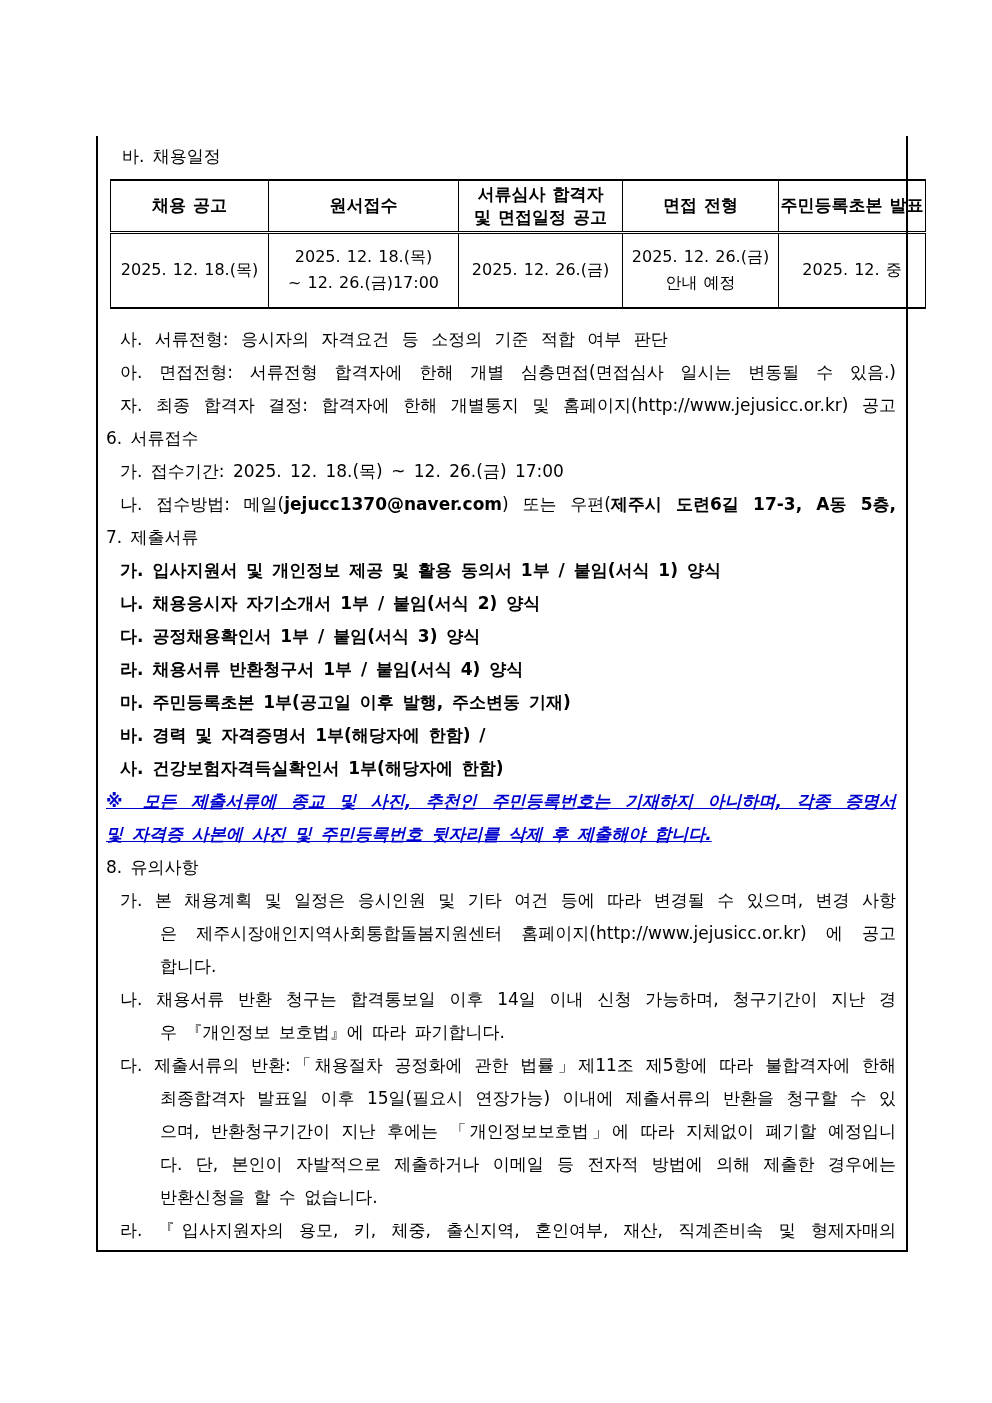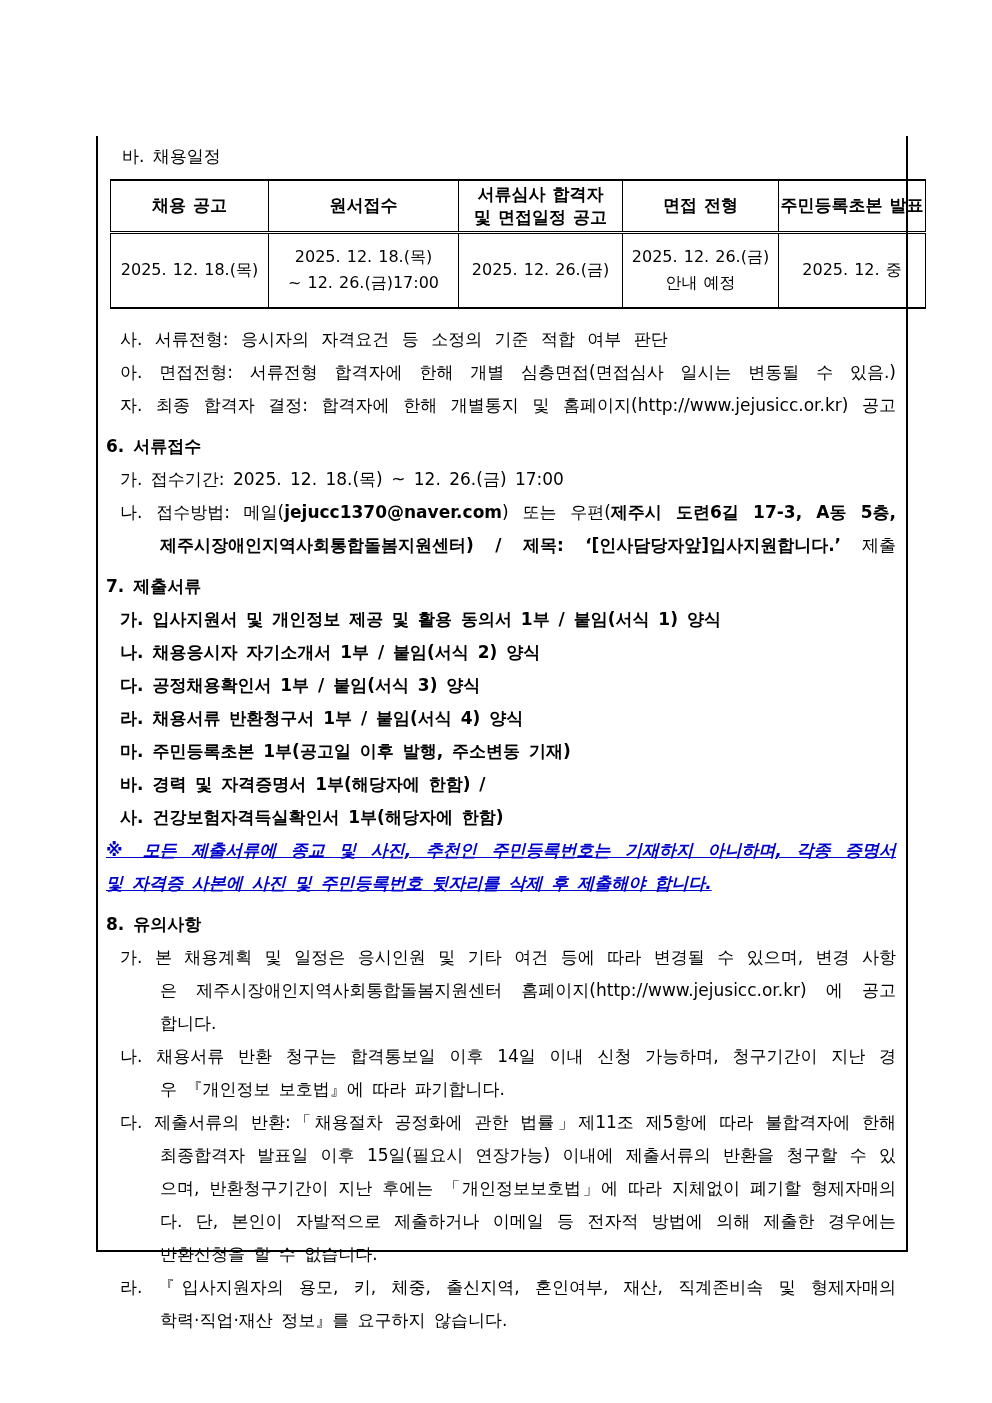--- a/index.html
+++ b/index.html
@@ -25,21 +25,21 @@
   }
   .line {
     line-height: 33px;
     white-space: normal;
   }
   .fill { text-align: justify; text-align-last: justify; }
   .indent1 { padding-left: 14px; }
   .indent2 { padding-left: 54px; }
   .wide { word-spacing: 7px; }
   .bold { font-weight: bold; }
-  .heading { font-weight: bold; margin-top: 8px; }
+  .heading { font-weight: normal; }
   .heading-f { padding-left: 16px; margin-top: 2px; }
   .notice {
     color: var(--notice-blue, #0000CC);
     font-weight: bold;
     text-decoration: underline;
     font-style: italic;
   }
   table.schedule {
     border-collapse: collapse;
     table-layout: fixed;
@@ -104,21 +104,20 @@
       </tbody>
     </table>
 
     <div class="line indent1 wide">사. 서류전형: 응시자의 자격요건 등 소정의 기준 적합 여부 판단</div>
     <div class="line indent1 fill">아. 면접전형: 서류전형 합격자에 한해 개별 심층면접(면접심사 일시는 변동될 수 있음.)</div>
     <div class="line indent1 fill">자. 최종 합격자 결정: 합격자에 한해 개별통지 및 홈페이지(http://www.jejusicc.or.kr) 공고</div>
 
     <div class="line heading">6. 서류접수</div>
     <div class="line indent1">가. 접수기간: 2025. 12. 18.(목) ~ 12. 26.(금) 17:00</div>
     <div class="line indent1 fill"><span>나. 접수방법: 메일(</span><span class="bold">jejucc1370@naver.com</span><span>) 또는 우편(</span><span class="bold">제주시 도련6길 17-3, A동 5층,</span></div>
-    <div class="line indent2 fill"><span class="bold">제주시장애인지역사회통합돌봄지원센터) / 제목: ‘[인사담당자앞]입사지원합니다.’</span><span> 제출</span></div>
 
     <div class="line heading">7. 제출서류</div>
     <div class="line indent1 bold">가. 입사지원서 및 개인정보 제공 및 활용 동의서 1부 / 붙임(서식 1) 양식</div>
     <div class="line indent1 bold">나. 채용응시자 자기소개서 1부 / 붙임(서식 2) 양식</div>
     <div class="line indent1 bold">다. 공정채용확인서 1부 / 붙임(서식 3) 양식</div>
     <div class="line indent1 bold">라. 채용서류 반환청구서 1부 / 붙임(서식 4) 양식</div>
     <div class="line indent1 bold">마. 주민등록초본 1부(공고일 이후 발행, 주소변동 기재)</div>
     <div class="line indent1 bold">바. 경력 및 자격증명서 1부(해당자에 한함) /</div>
     <div class="line indent1 bold">사. 건강보험자격득실확인서 1부(해당자에 한함)</div>
 
@@ -126,20 +125,19 @@
     <div class="line notice">및 자격증 사본에 사진 및 주민등록번호 뒷자리를 삭제 후 제출해야 합니다.</div>
 
     <div class="line heading">8. 유의사항</div>
     <div class="line indent1 fill">가. 본 채용계획 및 일정은 응시인원 및 기타 여건 등에 따라 변경될 수 있으며, 변경 사항</div>
     <div class="line indent2 fill">은 제주시장애인지역사회통합돌봄지원센터 홈페이지(http://www.jejusicc.or.kr) 에 공고</div>
     <div class="line indent2">합니다.</div>
     <div class="line indent1 fill">나. 채용서류 반환 청구는 합격통보일 이후 14일 이내 신청 가능하며, 청구기간이 지난 경</div>
     <div class="line indent2">우 『개인정보 보호법』에 따라 파기합니다.</div>
     <div class="line indent1 fill">다. 제출서류의 반환:「채용절차 공정화에 관한 법률」제11조 제5항에 따라 불합격자에 한해</div>
     <div class="line indent2 fill">최종합격자 발표일 이후 15일(필요시 연장가능) 이내에 제출서류의 반환을 청구할 수 있</div>
-    <div class="line indent2 fill">으며, 반환청구기간이 지난 후에는 「개인정보보호법」에 따라 지체없이 폐기할 형제자매의</div>
+    <div class="line indent2 fill">으며, 반환청구기간이 지난 후에는 「개인정보보호법」에 따라 지체없이 폐기할 예정입니</div>
     <div class="line indent2 fill">다. 단, 본인이 자발적으로 제출하거나 이메일 등 전자적 방법에 의해 제출한 경우에는</div>
     <div class="line indent2">반환신청을 할 수 없습니다.</div>
     <div class="line indent1 fill">라. 『입사지원자의 용모, 키, 체중, 출신지역, 혼인여부, 재산, 직계존비속 및 형제자매의</div>
-    <div class="line indent2">학력·직업·재산 정보』를 요구하지 않습니다.</div>
 
   </div>
 </div>
 
 </body></html>

